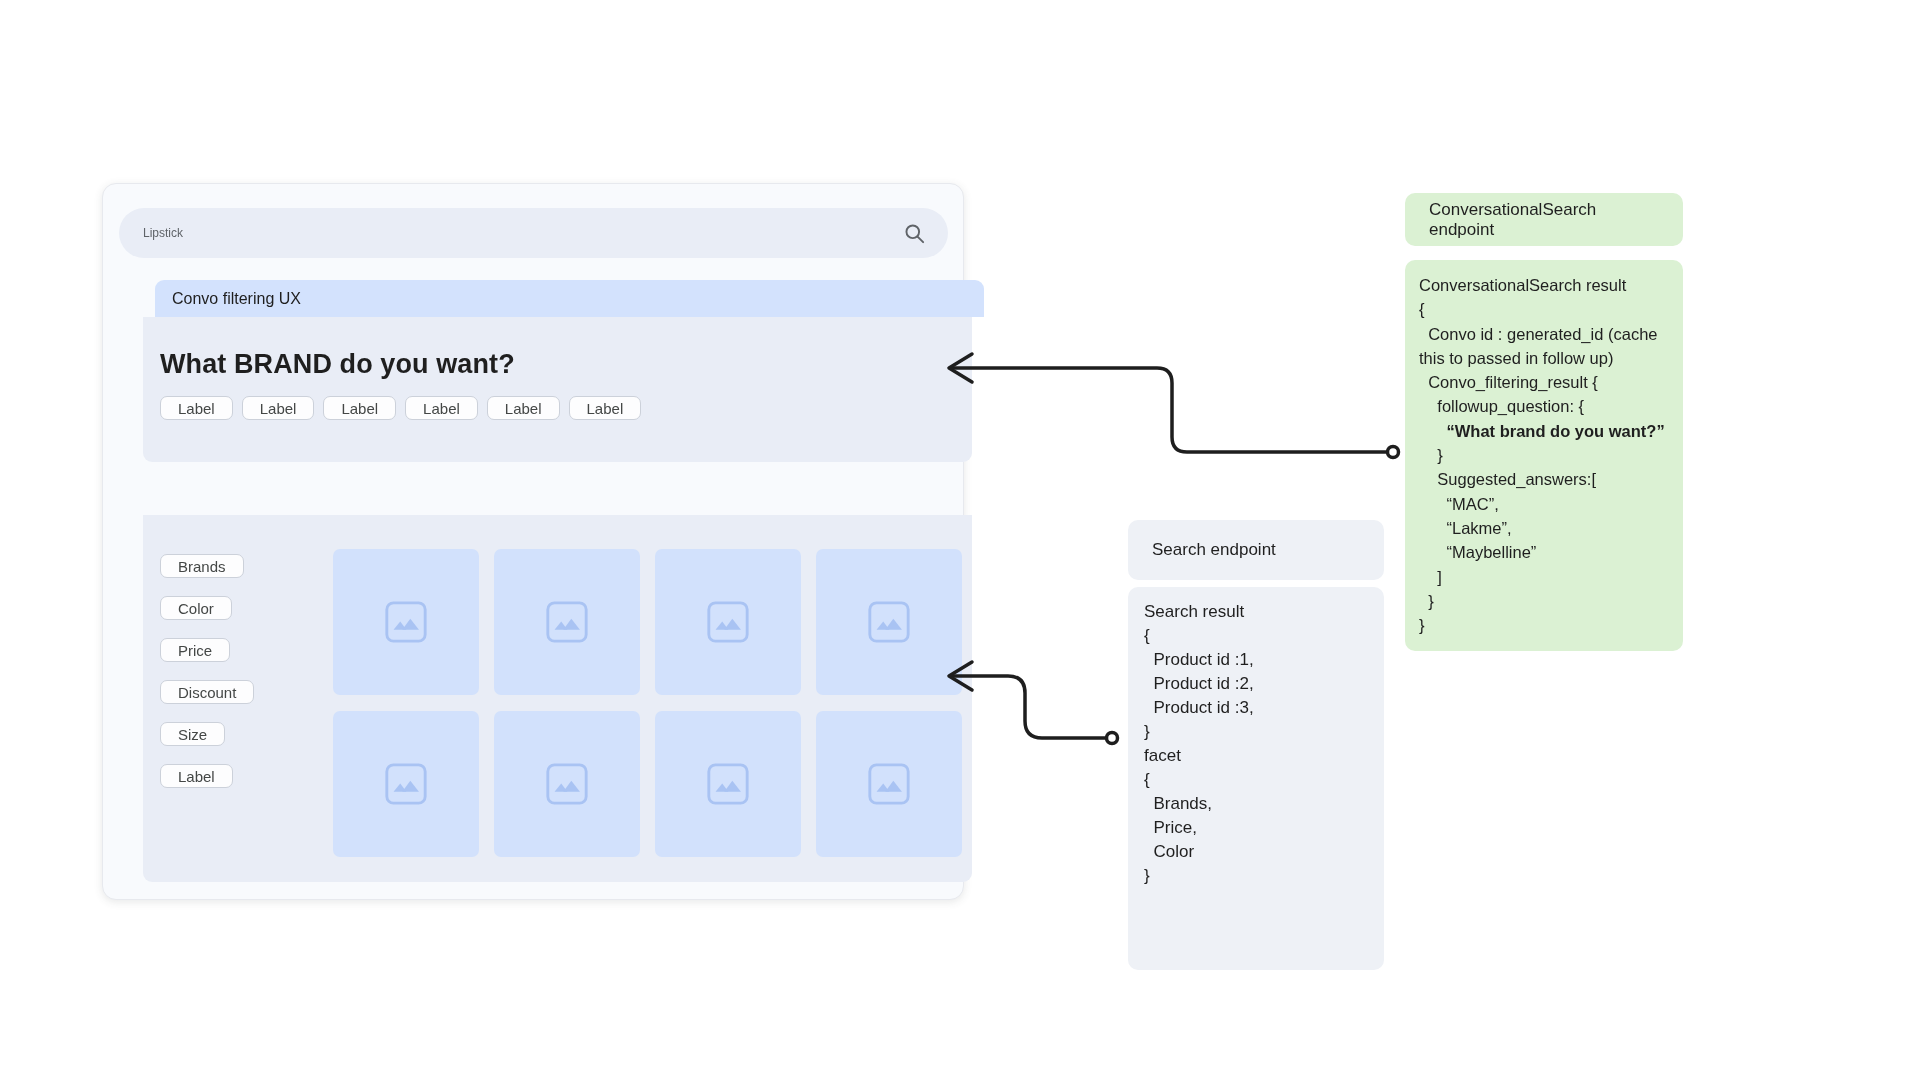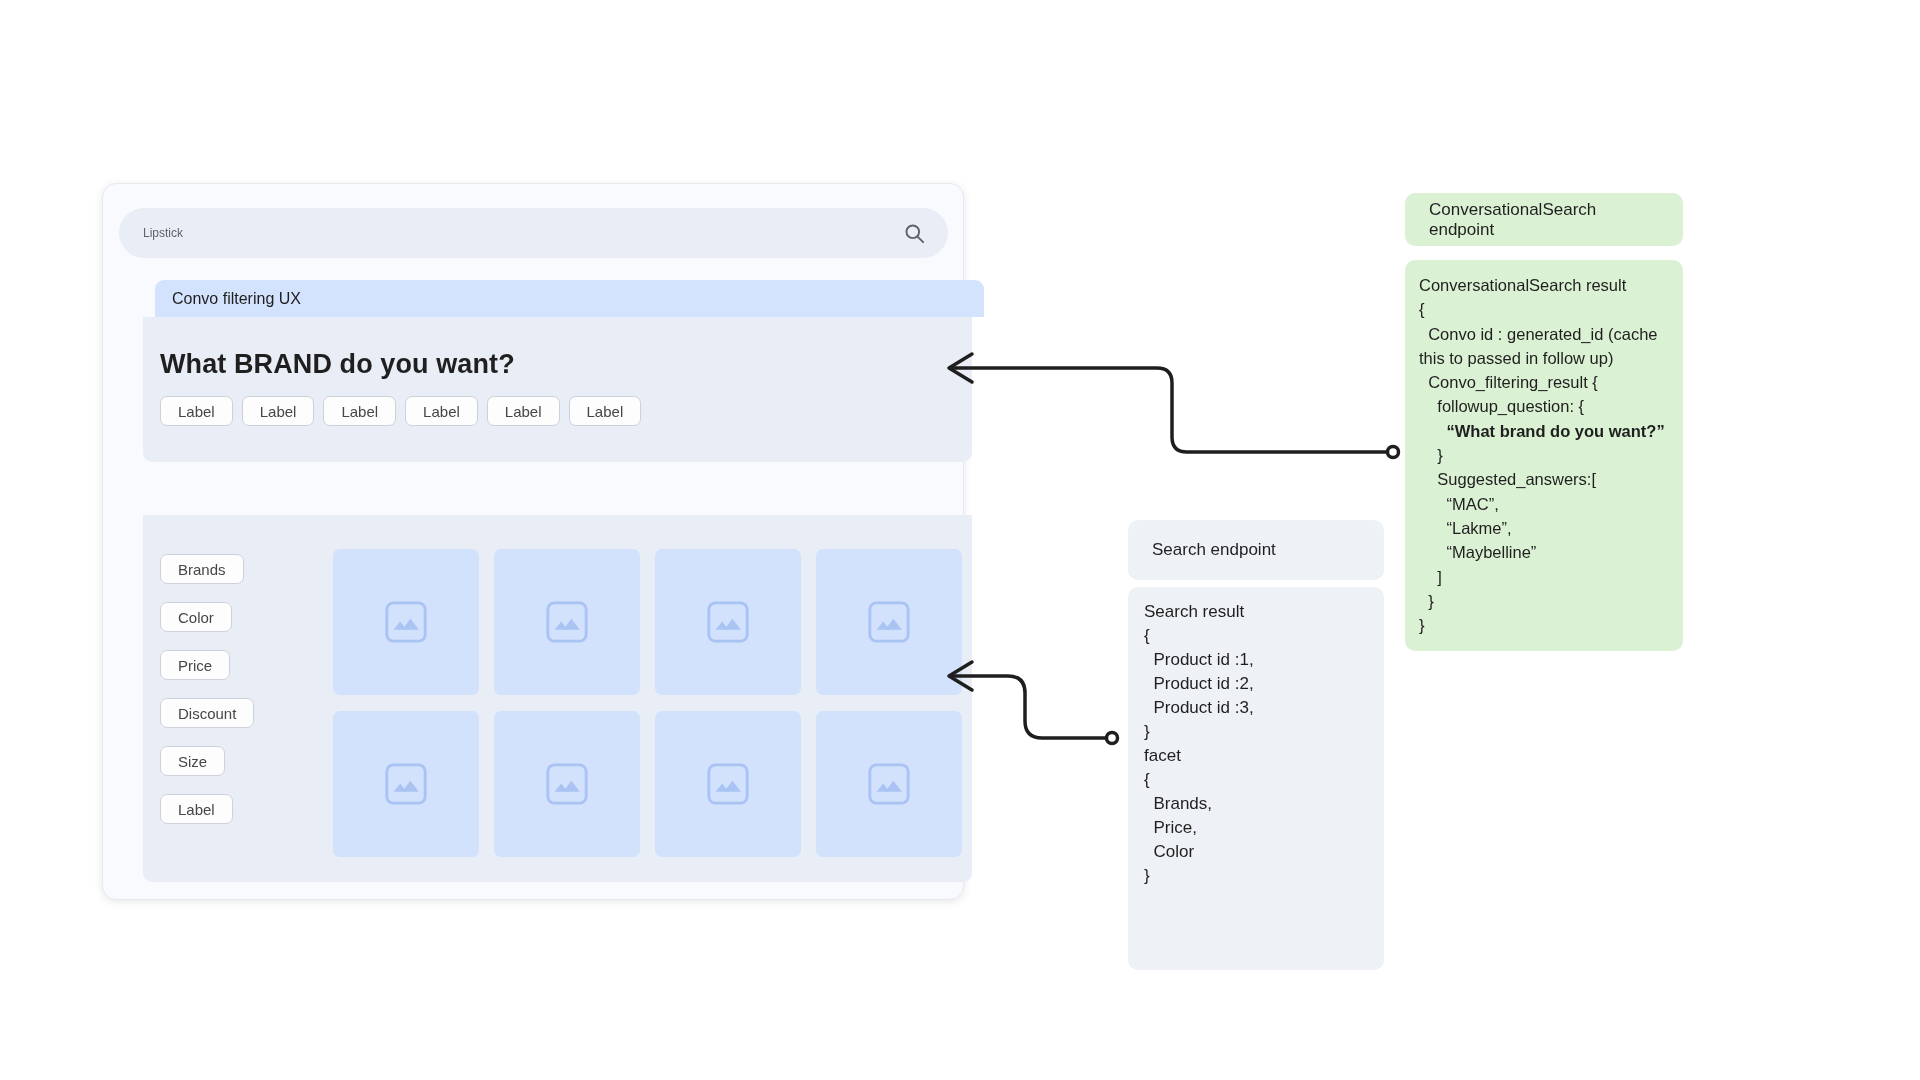--- a/index.html
+++ b/index.html
@@ -52,21 +52,21 @@
   #convo-body{top:133px;height:145px;}
   .question{
     position:absolute;left:17px;top:32px;
     font-size:27px;font-weight:700;color:var(--ink);letter-spacing:.1px;
   }
   .chip-row{
     position:absolute;left:17px;top:79px;
     display:flex;gap:9px;
   }
   .chip{
-    height:30px;display:inline-flex;align-items:center;
+    height:24px;display:inline-flex;align-items:center;
     padding:0 17px;border-radius:7px;
     background:#fdfdfe;border:1px solid #ccd1da;
     font-size:15px;color:#444746;white-space:nowrap;
   }
   #results-header{top:294px;}
   #results-body{top:331px;height:367px;}
   .facet-col{
     position:absolute;left:17px;top:39px;
     display:flex;flex-direction:column;align-items:flex-start;gap:18px;
   }

